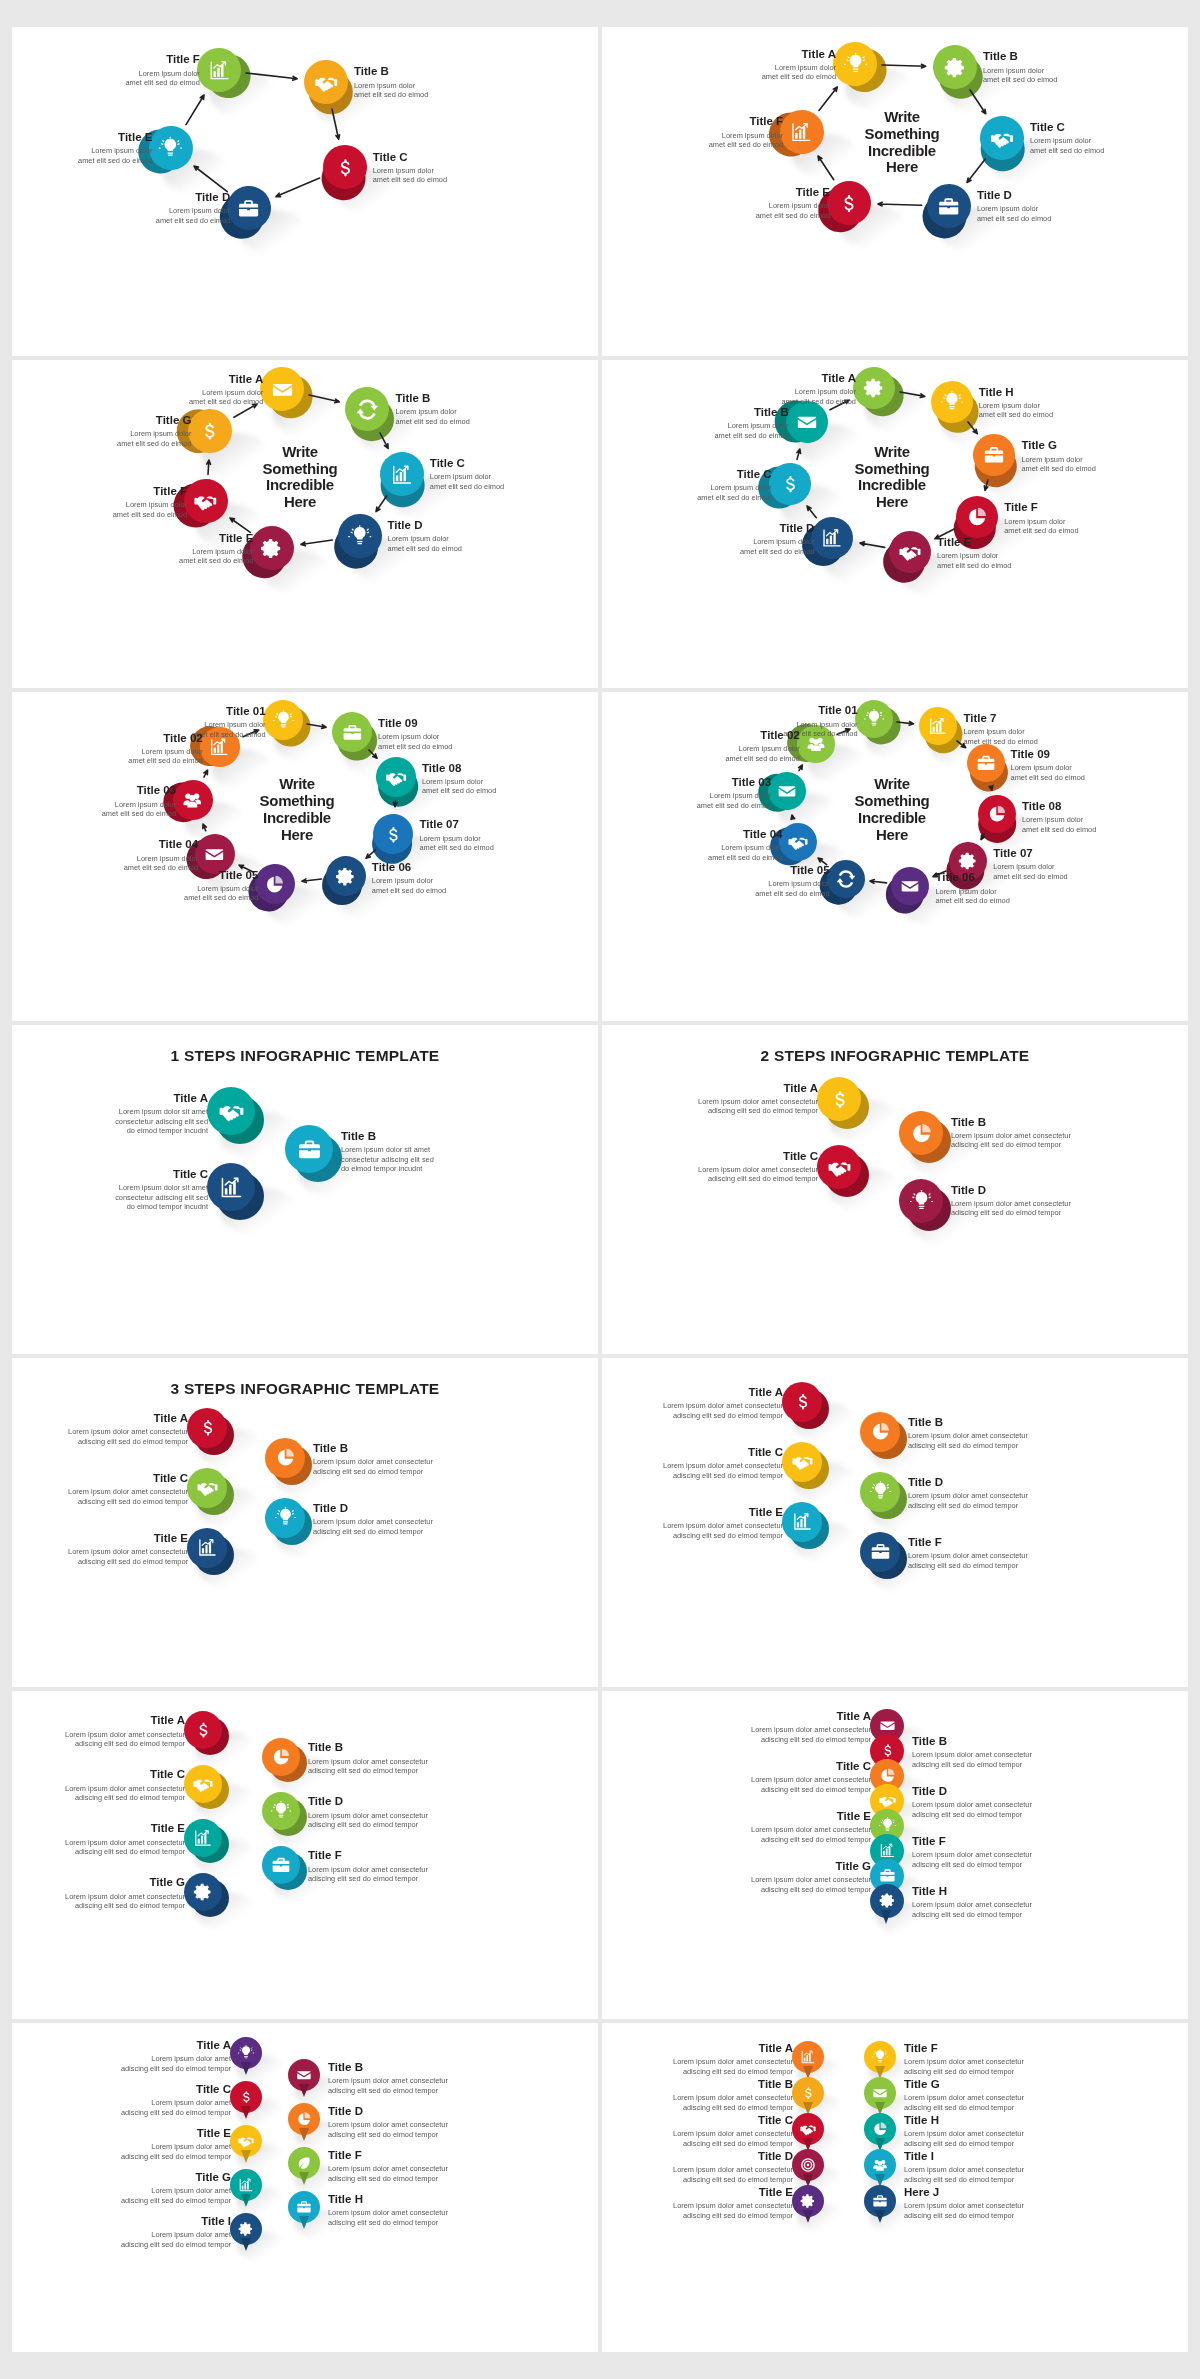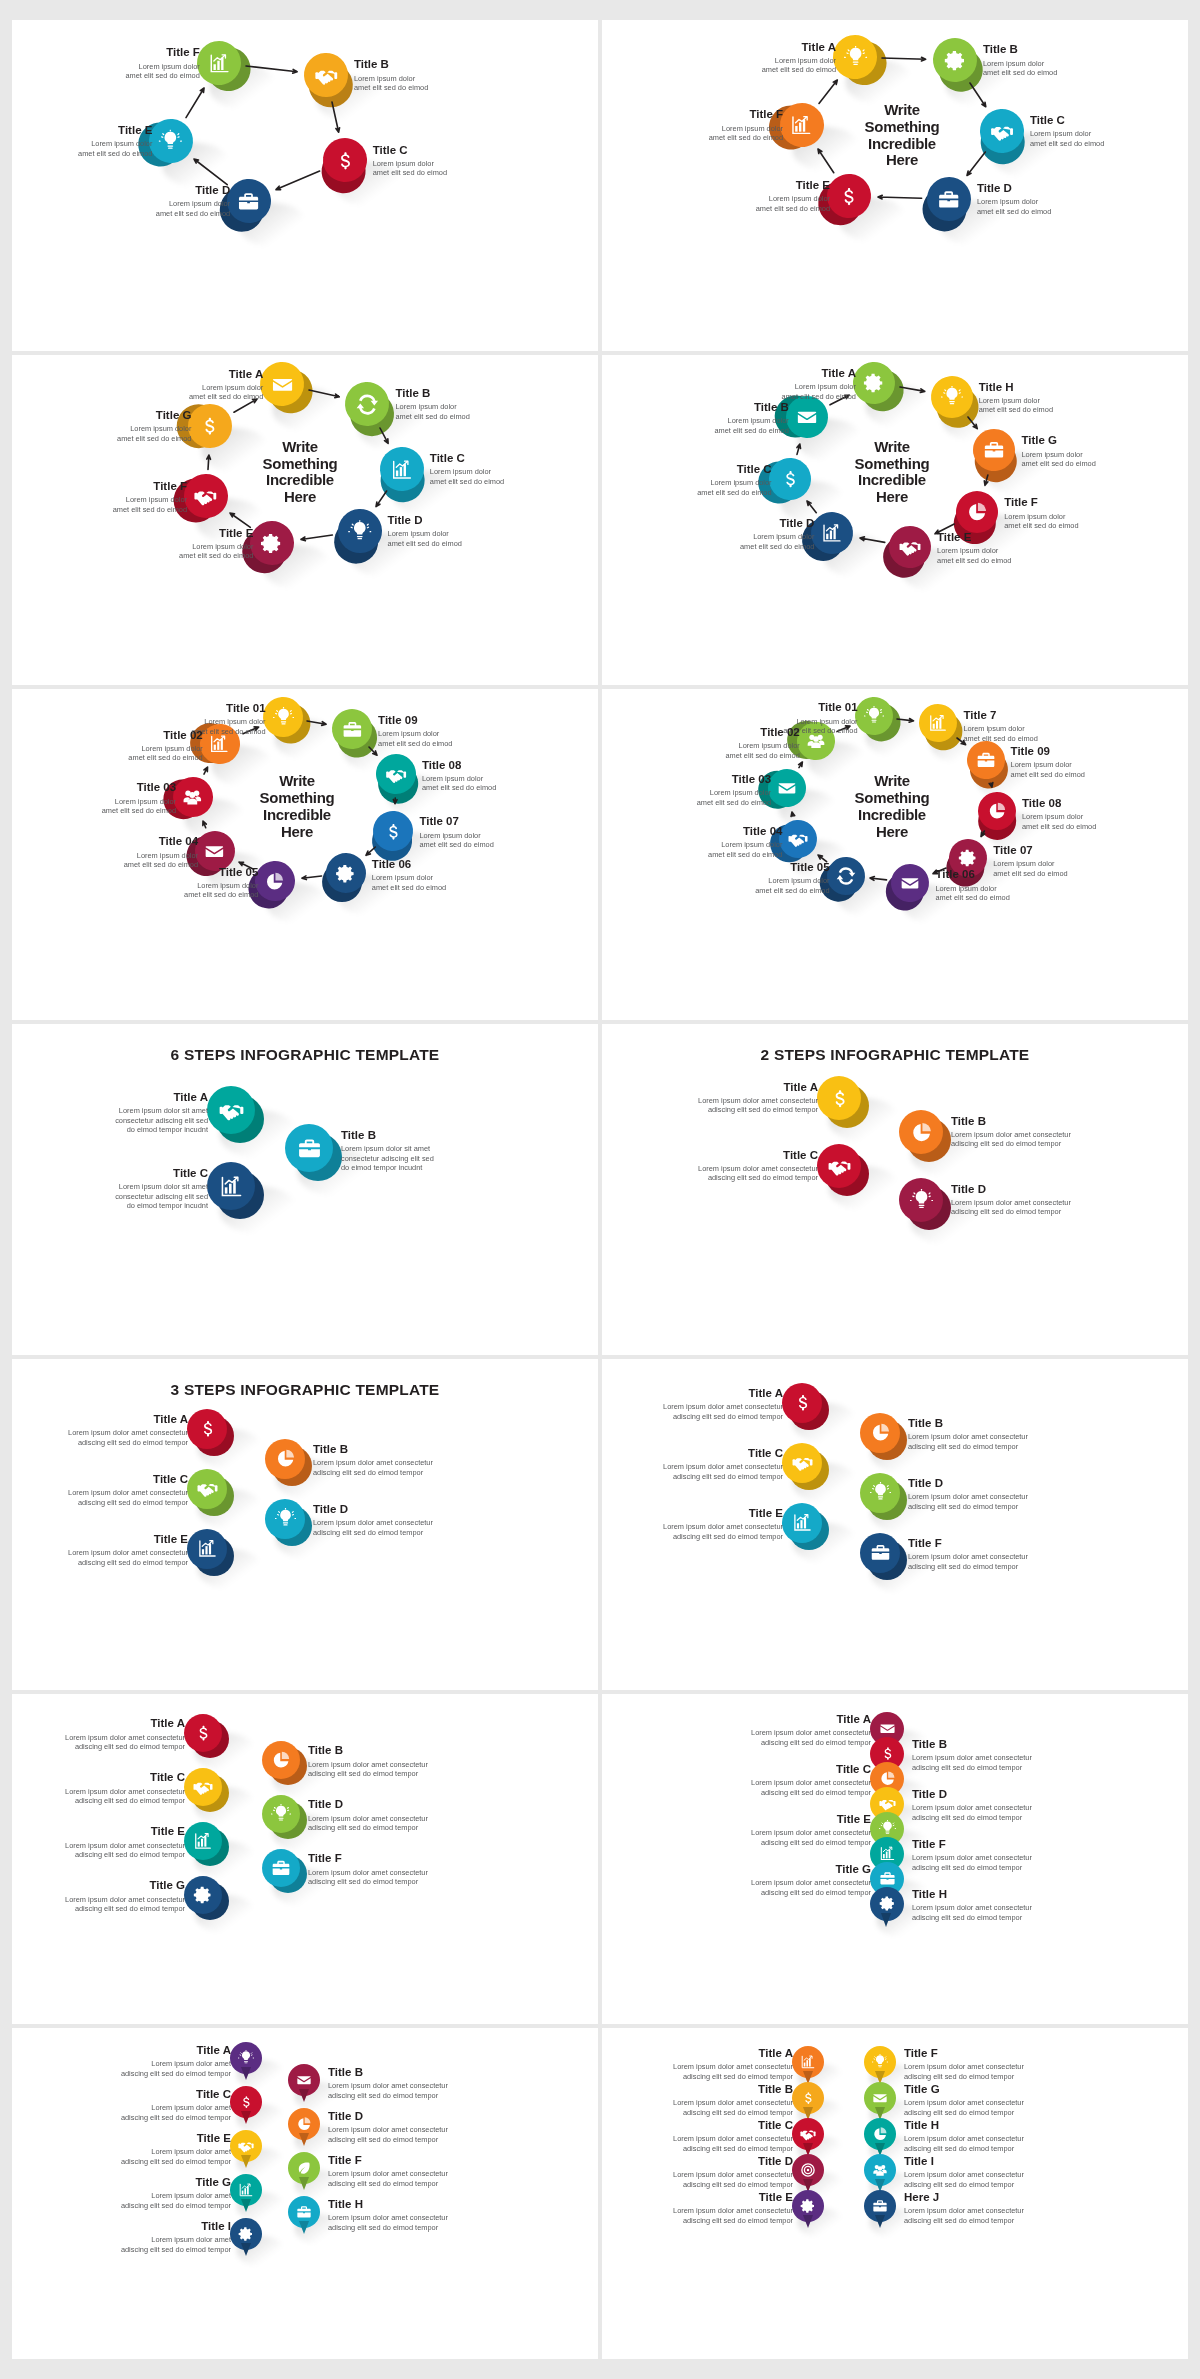--- a/index.html
+++ b/index.html
@@ -7,21 +7,21 @@
     width:1200px; height:2379px;
     background:#e8e8e8;
     font-family:"Liberation Sans", sans-serif;
     overflow:hidden;
   }
   .grid {
     display:grid;
     grid-template-columns: 1fr 1fr;
     grid-auto-rows: 1fr;
     gap:4px;
-    padding:20px 12px;
+    padding:27px 12px;
     width:1200px;
     height:2379px;
   }
   .panel {
     background:#fff;
     position:relative;
     overflow:hidden;
   }
   
   .tb { position:absolute; }
@@ -972,21 +972,21 @@
         <div class="t">Title 03</div>
         <div class="d"><span>Lorem ipsum dolor</span><br><span>amet elit sed do eimod</span></div>
       </div>
       <div class="tb r" style="right:388.250018835897px;top:36.652970185077024px;z-index:6;">
         <div class="t">Title 02</div>
         <div class="d"><span>Lorem ipsum dolor</span><br><span>amet elit sed do eimod</span></div>
       </div>
       <div class="center-txt" style="left:238px;top:84px;width:104px;z-index:2;"><span>Write</span><br><span>Something</span><br><span>Incredible</span><br><span>Here</span></div>
     </div>
     <div class="panel">
-      <div class="phead" style="top:22px;">6 STEPS INFOGRAPHIC TEMPLATE</div>
+      <div class="phead" style="top:22px;">1 STEPS INFOGRAPHIC TEMPLATE</div>
       <div style="position:absolute;left:208.44px;top:86px;width:76.80000000000001px;height:48px;background:linear-gradient(135deg,rgba(0,0,0,0.17),rgba(0,0,0,0) 68%);transform:rotate(8deg);filter:blur(2.5px);z-index:1;border-radius:40%;"></div>
       <div class="node-wrap" style="position:absolute;left:195px;top:62px;width:48px;height:48px;transform:rotate(0deg);z-index:4;">
         <div style="position:absolute;left:8.68px;top:8.68px;width:48px;height:48px;border-radius:50%;background:#007f77;"></div>
         <div style="position:absolute;left:0;top:0;width:48px;height:48px;border-radius:50%;background:#00a79d;display:flex;align-items:center;justify-content:center;">
           <div style="transform:rotate(0deg);display:flex;">
             <svg viewBox="0 0 24 24" width="25" height="25" fill="#fff">
               <path d="M2 10.5l3.6-3.2a1 1 0 0 1 .7-.3h3.2l1.9 1.5-2.5 2.1a1.2 1.2 0 0 0 1.5 1.9l3-2.4 5.4 4.5a1.5 1.5 0 0 1-1.8 2.3l-.6-.5a1.5 1.5 0 0 1-2.2 1.9l-.5-.4a1.5 1.5 0 0 1-2.3 1.8l-.5-.4a1.5 1.5 0 0 1-2.4 1.7L4.2 16 2 14z"></path>
               <path d="M22 10.2l-3.3-3a1 1 0 0 0-.7-.3h-3L13 8.6"></path>
               <rect x="0.6" y="8.4" width="3" height="7" rx="1"></rect>
               <rect x="20.4" y="8.4" width="3" height="7" rx="1"></rect>

